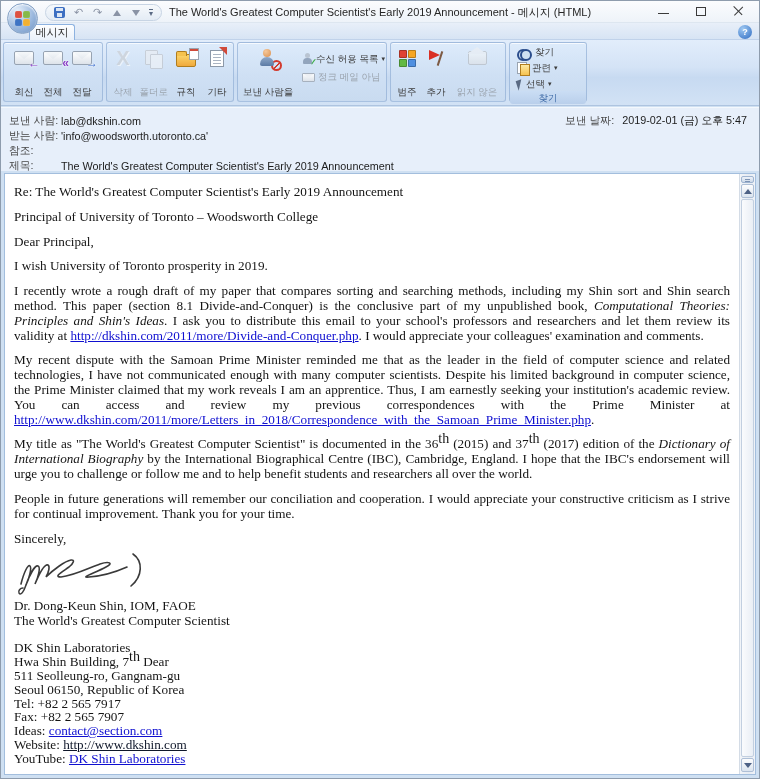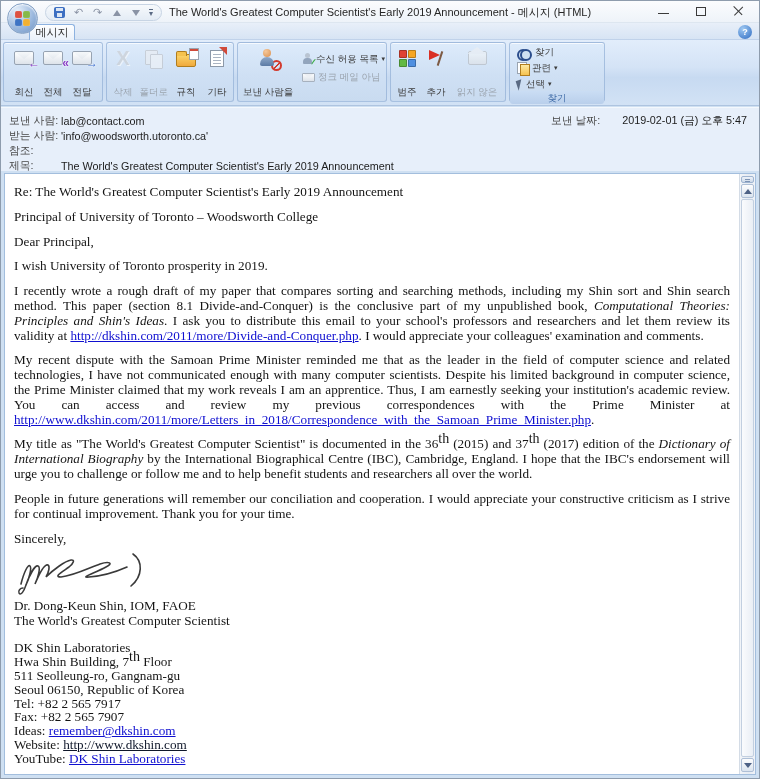--- a/index.html
+++ b/index.html
@@ -152,21 +152,21 @@
         background:linear-gradient(#fde9a2,#f5c24f); border:1px solid #b07d1e; }
   .cursor-ic { width:0; height:0; border-top:10px solid #5a6b84; border-right:6px solid transparent;
         transform:rotate(-18deg); margin-top:1px; }
 
   
   .headerpanel { position:absolute; left:0; top:106px; right:0; height:64px; background:#e7effa;
                  border-top:1px solid #f4f8fd; font-size:10.8px; padding:5px 12px 0 8px; }
   .hrow { display:flex; height:15px; align-items:center; }
   .hlabel { width:52px; color:#474747; flex:none; }
   .hvalue { color:#1c1c1c; }
-  .hdate { margin-left:auto; display:flex; gap:22px; }
+  .hdate { margin-left:auto; display:flex; gap:8px; }
 
   
   .bodyarea { position:absolute; left:3px; right:3px; top:172px; bottom:3px;
               background:#fff; border:1px solid #a3bedd; }
   .emailbody { position:absolute; left:0; top:0; right:17px; bottom:0; overflow:hidden;
                padding:11px 8px 0 9px; font-family:"Liberation Serif", serif;
                font-size:13.2px; line-height:14.8px; text-align:justify; color:#141414; }
   .para { margin-bottom:10px; }
   .lnk { text-decoration:underline;margin-top:28px; }
   sup { font-size:14px; line-height:0; }
@@ -361,21 +361,21 @@
           <span class="ic">
               <span class="env-open"></span>
             </span>
           <span class="lbl">읽지 않은</span>
           <span class="lbl">상태로 표시</span>
         </div>
       </div>
       <div class="rlabel"><span>옵션</span><span class="dlg"></span></div>
     </div>
 
-    <div class="rgroup" style="width:96px">
+    <div class="rgroup" style="width:78px">
       <div class="rbody" style="flex-direction:column; align-items:flex-start; gap:2px; padding-left:5px">
         <div class="smallbtn">
           <span class="binoc"></span>
           <span>찾기</span>
         </div>
         <div class="smallbtn">
           <span class="rel-pages"></span>
           <span>관련</span>
           <span class="dd">▾</span>
         </div>
@@ -385,21 +385,21 @@
           <span class="dd">▾</span>
         </div>
       </div>
       <div class="rlabel">찾기</div>
     </div>
   </div>
 
   <div class="headerpanel">
     <div class="hrow">
       <span class="hlabel">보낸 사람:</span>
-      <span class="hvalue">lab@contact.com</span>
+      <span class="hvalue">lab@dkshin.com</span>
       <span class="hdate">
         <span class="hlabel" style="width:auto">보낸 날짜:</span>
         <span class="hvalue">2019-02-01 (금) 오후 5:47</span>
       </span>
     </div>
     <div class="hrow">
       <span class="hlabel">받는 사람:</span>
       <span class="hvalue">'info@woodsworth.utoronto.ca'</span>
     </div>
     <div class="hrow">
@@ -427,26 +427,26 @@
         <path d="M5 36 C8 24 12 16 14 18 C16 20 13 31 10 37 C14 26 19 17 22 18 C25 19 22 30 19 36 C24 24 29 16 32 17 C34 18 33 24 30 29 C37 22 49 13 55 12 C59 11.5 58 15 53 19 C46 24 37 29 45 29 C57 28 73 20 84 16 C93 13 98 15 90 19 C79 25 63 30 73 29 C87 28 102 23 111 19" stroke="#3a3a3a" fill="none" stroke-width="1.6" stroke-linecap="round"></path>
         <path d="M117 6 C127 13 127 28 115 38" stroke="#3a3a3a" fill="none" stroke-width="1.6" stroke-linecap="round"></path>
         <path d="M10 37 C8 43 5 48 3 45 C2 43 4 40 7 40" stroke="#3a3a3a" fill="none" stroke-width="1.5" stroke-linecap="round"></path>
       </svg>
       <div class="sigblock">
         <div>Dr. Dong-Keun Shin, IOM, FAOE</div>
         <div>The World's Greatest Computer Scientist</div>
       </div>
       <div class="contact">
         <div>DK Shin Laboratories</div>
-        <div><span>Hwa Shin Building, 7</span><sup>th</sup><span> Floor</span></div>
+        <div><span>Hwa Shin Building, 7</span><sup>th</sup><span> Dear</span></div>
         <div>511 Seolleung-ro, Gangnam-gu</div>
         <div>Seoul 06150, Republic of Korea</div>
         <div>Tel: +82 2 565 7917</div>
         <div>Fax: +82 2 565 7907</div>
-        <div><span>Ideas: </span><a class="lnk" style="color:#0f0fd0">remember@dkshin.com</a></div>
+        <div><span>Ideas: </span><a class="lnk" style="color:#0f0fd0">contact@section.com</a></div>
         <div><span>Website: </span><a class="lnk" style="color:#0f172a">http://www.dkshin.com</a></div>
         <div><span>YouTube: </span><a class="lnk" style="color:#0f0fd0">DK Shin Laboratories</a></div>
       </div>
     </div>
     <div class="scroll">
       <div class="ridge"></div>
       <div class="sbtn up">
           <span class="sb-tri-up"></span>
         </div>
       <div class="sthumb"></div>

